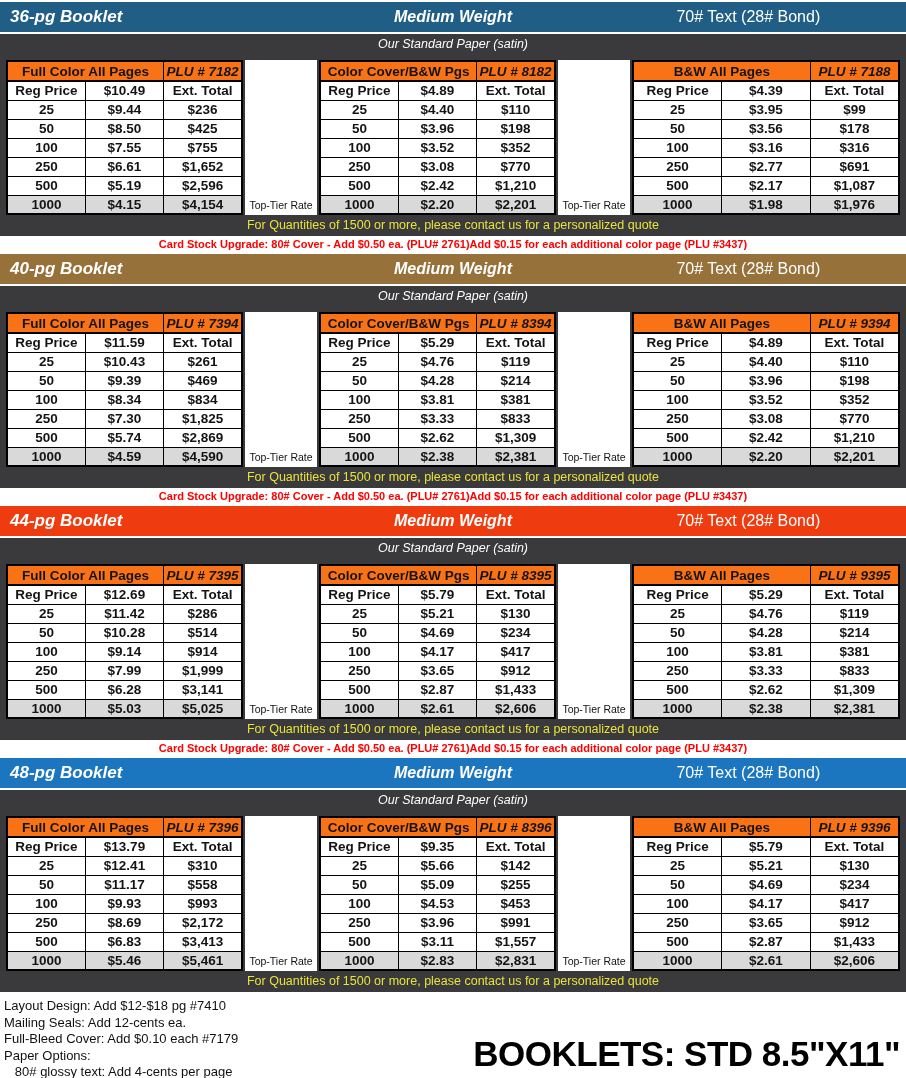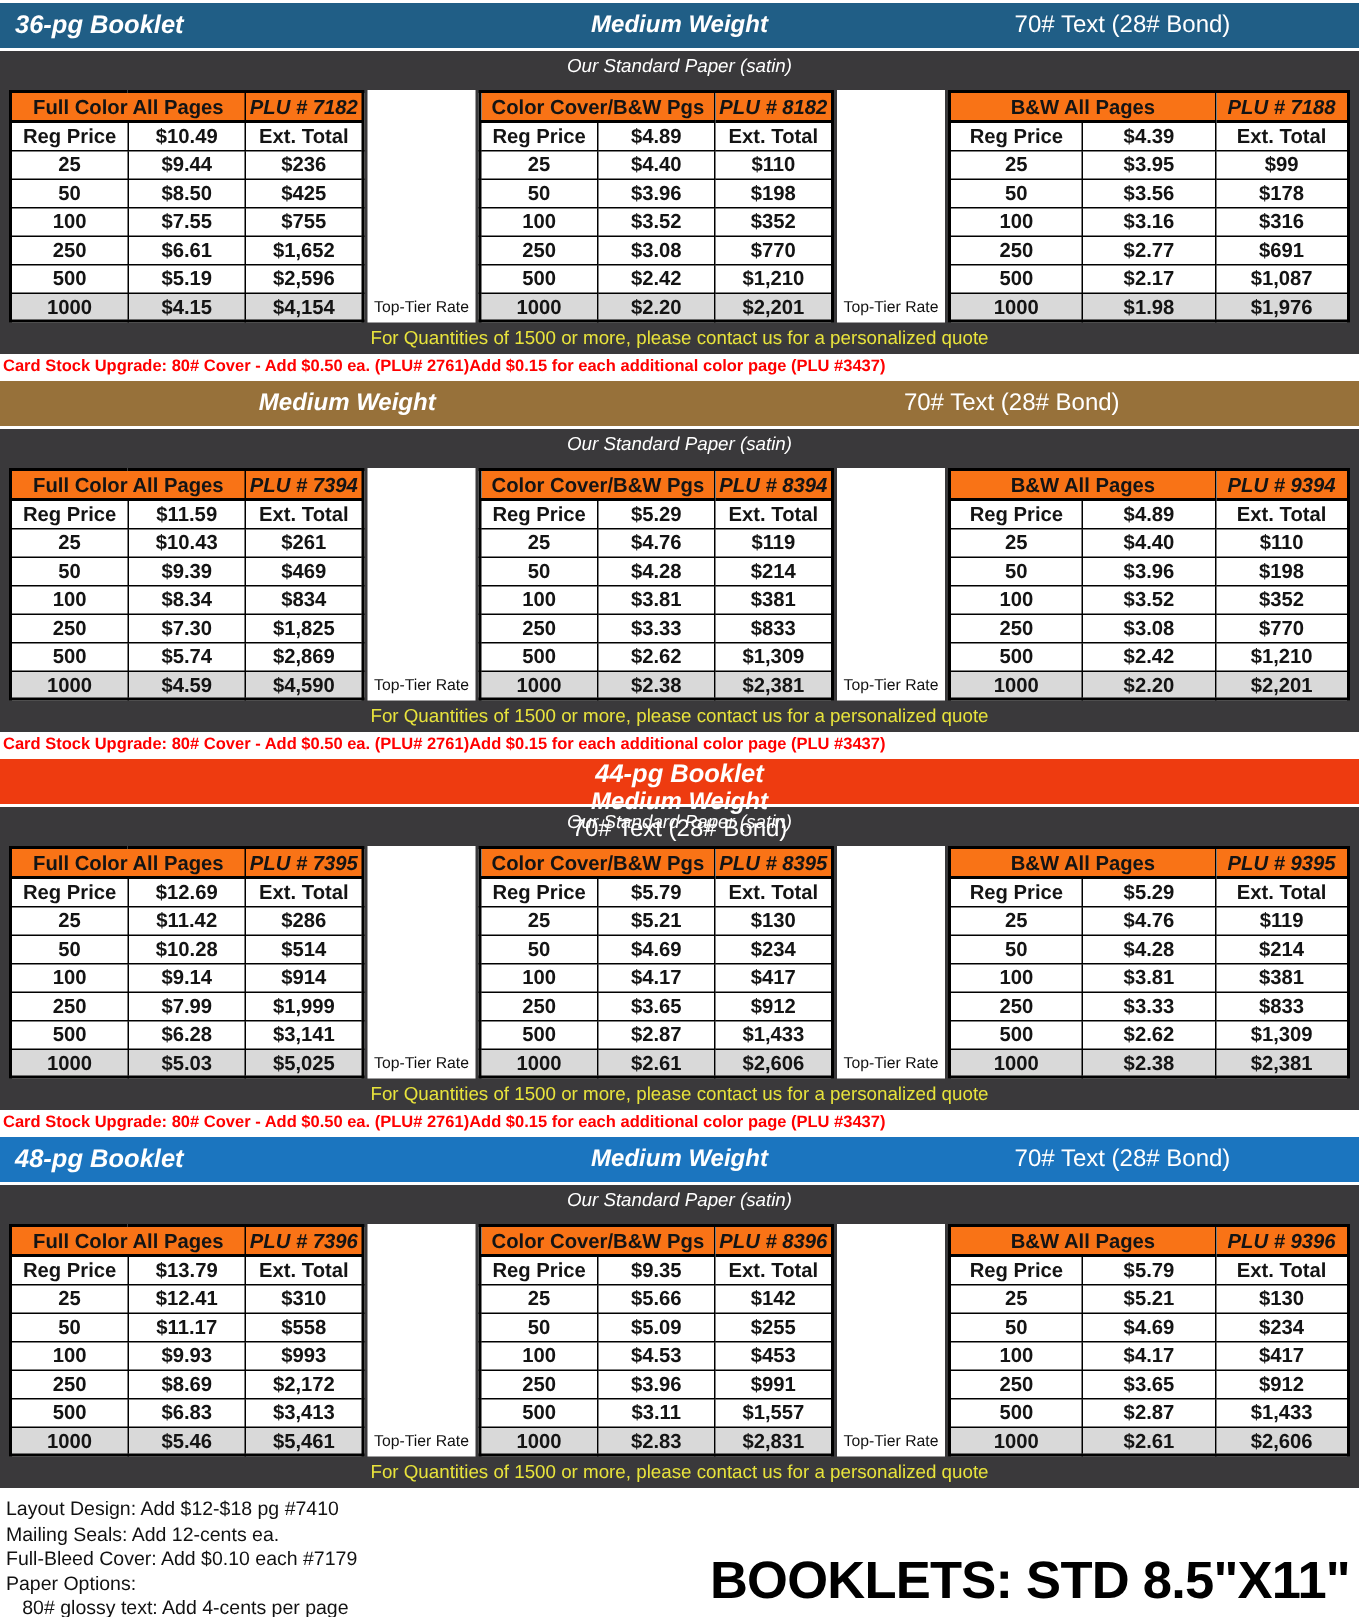--- a/index.html
+++ b/index.html
@@ -84,21 +84,21 @@
   tr.last td{background:#d9d9d9;}
   .quote{
     height:21px;line-height:21px;
     text-align:center;
     color:#e8e33c;
     font-weight:normal;
     font-size:12.5px;
   }
   .notesrow{
     display:flex;
-    justify-content:flex-start;
+    justify-content:center;
     align-items:center;
     height:16px;
     padding:0 2px;
     font-size:11px;
     font-weight:bold;
     color:#ff0000;
     background:#fff;
   }
   
   .footer{display:flex;padding:6px 6px 0 4px;box-sizing:border-box;}
@@ -263,20 +263,21 @@
         </div>
         <div class="quote">For Quantities of 1500 or more, please contact us for a personalized quote</div>
       </div>
       <div class="notesrow">
         <span>Card Stock Upgrade: 80# Cover - Add $0.50 ea. (PLU# 2761)</span>
         <span>Add $0.15 for each additional color page (PLU #3437)</span>
       </div>
     </section>
     <section class="booklet">
       <div class="hdr" style="background: rgb(151, 113, 58);">
+        <span class="hdr-title">40-pg Booklet</span>
         <span class="hdr-weight">Medium Weight</span>
         <span class="hdr-paper">70# Text (28# Bond)</span>
       </div>
       <div class="subbar">Our Standard Paper (satin)</div>
       <div class="panel">
         <div class="tables-row">
           <table class="price">
             <tbody>
               <tr class="thead">
                 <td class="tname" colspan="2">Full Color All Pages</td>
@@ -413,21 +414,21 @@
           </table>
         </div>
         <div class="quote">For Quantities of 1500 or more, please contact us for a personalized quote</div>
       </div>
       <div class="notesrow">
         <span>Card Stock Upgrade: 80# Cover - Add $0.50 ea. (PLU# 2761)</span>
         <span>Add $0.15 for each additional color page (PLU #3437)</span>
       </div>
     </section>
     <section class="booklet">
-      <div class="hdr" style="background: rgb(238, 59, 16); flex-direction: column;">
+      <div class="hdr" style="background: rgb(238, 59, 16);">
         <span class="hdr-title">44-pg Booklet</span>
         <span class="hdr-weight">Medium Weight</span>
         <span class="hdr-paper">70# Text (28# Bond)</span>
       </div>
       <div class="subbar">Our Standard Paper (satin)</div>
       <div class="panel">
         <div class="tables-row">
           <table class="price">
             <tbody>
               <tr class="thead">

